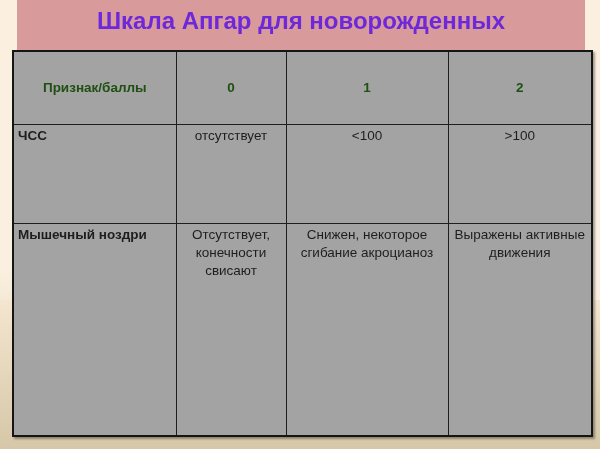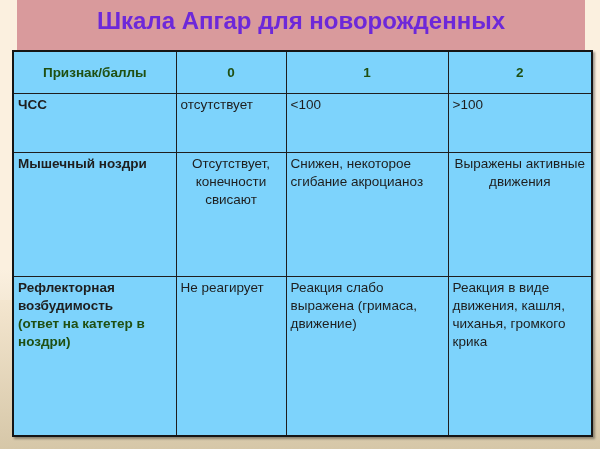--- a/index.html
+++ b/index.html
@@ -23,40 +23,40 @@
   .title {
     position: absolute; left: 17px; top: 7px; width: 568px;
     text-align: center; font-weight: bold; font-size: 24px; color: #6d28d9;
     font-family: "Liberation Sans", sans-serif;
     letter-spacing: 0px;
   }
   table.apgar {
     position: absolute; left: 12px; top: 50px;
     width: 579px; height: 387px;
     border-collapse: collapse;
-    background: #7dd3fc;
+    background: #a3a3a3;
     border: 2px solid #151515;
     box-shadow: 2px 2px 2px rgba(0,0,0,0.35);
     table-layout: fixed;
   }
   table.apgar td, table.apgar th {
     border: 1px solid #1e1e1e;
     font-size: 13.5px;
     line-height: 18px;
     vertical-align: top;
     padding: 2px 4px 0 4px;
     color: #1e1e1e;
   }
   table.apgar th {
     color: #1f4f12; font-weight: bold; text-align: center; vertical-align: middle;
     padding: 0;
   }
   td.sign { font-weight: bold; text-align: left; padding-left: 6px; margin-left: 24px; }
   td.sign .green { color: #1f4f12; }
-  td.val { text-align: left; }
+  td.val { text-align: center; }
   td.val.left { text-align: center; }
 </style>
 </head>
 <body>
 
 <div class="left-band"></div>
 <div class="bottom-band"></div>
 <div class="title-band"></div>
 <div class="title">Шкала Апгар для новорожденных</div>
 
@@ -79,23 +79,14 @@
     <td class="val">отсутствует</td>
     <td class="val">&lt;100</td>
     <td class="val">&gt;100</td>
   </tr>
   <tr style="height:64px">
     <td class="sign">Мышечный ноздри</td>
     <td class="val left">Отсутствует, конечности свисают</td>
     <td class="val">Снижен, некоторое сгибание акроцианоз</td>
     <td class="val left">Выражены активные движения</td>
   </tr>
-  <tr style="height:82px">
-    <td class="sign">
-      <span>Рефлекторная возбудимость</span><br>
-      <span class="green">(ответ на катетер в  ноздри)</span>
-    </td>
-    <td class="val">Не реагирует</td>
-    <td class="val">Реакция слабо выражена (гримаса, движение)</td>
-    <td class="val">Реакция в виде движения, кашля, чиханья, громкого крика</td>
-  </tr>
 </tbody>
   </table>
 
 </body></html>

